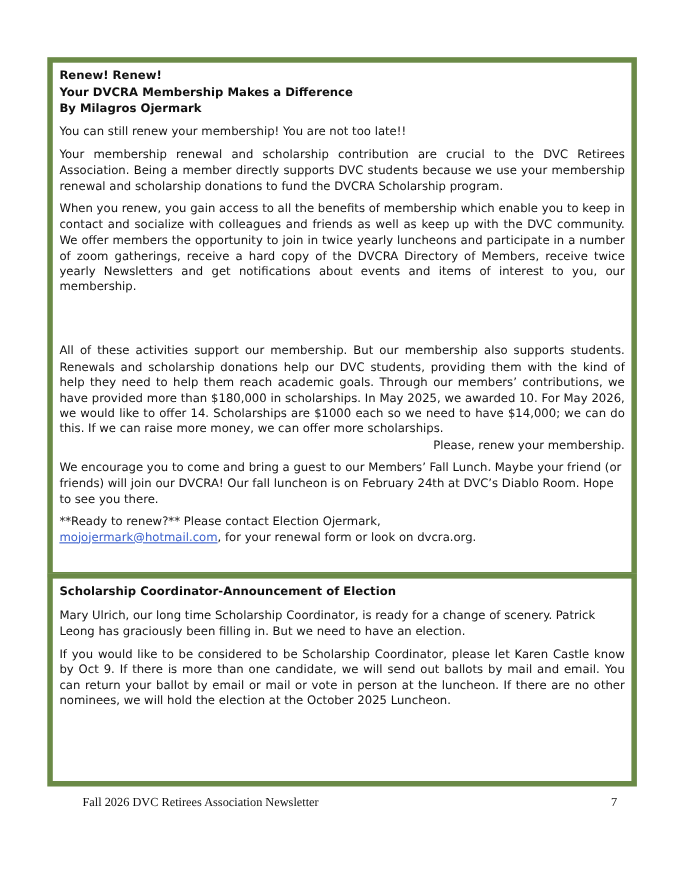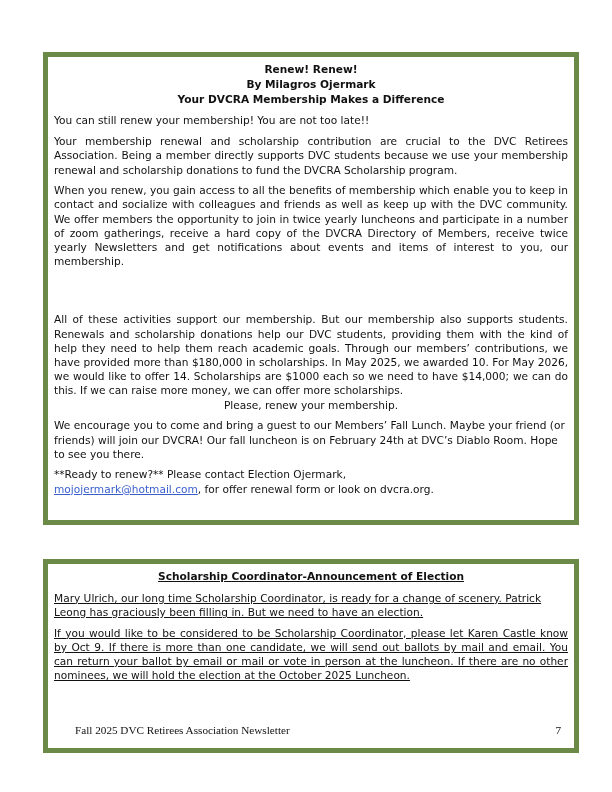--- a/index.html
+++ b/index.html
@@ -11,68 +11,68 @@
       border: 5px solid #6b8a47;
       background: #ffffff;
       padding: 4px 6px 4px 6px;
       font-family: "DejaVu Sans", sans-serif;
       font-size: 10.6px;
       line-height: 14.2px;
       color: #111111;
       box-sizing: content-box;
     }
     #box1 { top: 52px; height: 455px; }
-    #box2 { top: 559px; height: 176px; text-decoration: underline; }
+    #box2 { top: 521px; height: 176px; }
     .title {
-      text-align: center;
+      text-align: left;
       font-weight: bold;
       margin: 1px 0 7px 0;
       line-height: 14.8px;
     }
     p { margin: 0 0 6.5px 0; }
     .just { text-align: justify; }
-    .center { text-align: center; }
+    .center { text-align: right; }
     .nom { margin-bottom: 0; margin-top: 44px; }
     a.link { color: #3a5fcd; }
     .footer {
       position: absolute;
       top: 724px;
       left: 75px;
       width: 486px;
       font-family: "Liberation Serif", serif;
       font-size: 11.2px;
       color: #111111;
     }
     .footer .pg { position: absolute; right: 0; top: 0; }
   </style>
 </head>
 <body>
 
 <div class="box" id="box1">
   <div class="title">
     <div>Renew!  Renew!</div>
+    <div>Your DVCRA Membership Makes a Difference</div>
     <div>By Milagros Ojermark</div>
-    <div>Your DVCRA Membership Makes a Difference</div>
   </div>
   <p>You can still renew your membership! You are not too late!!</p>
   <p class="just">Your membership renewal and scholarship contribution are crucial to the DVC Retirees Association.   Being a member directly supports DVC students because we use your membership renewal and scholarship donations to fund the DVCRA Scholarship program.</p>
   <p class="just">When you renew, you gain access to all the benefits of membership which enable you to keep in contact and socialize with colleagues and friends as well as keep up with the DVC community.  We offer members the opportunity to join in twice yearly luncheons and participate in a number of zoom gatherings, receive a hard copy of the DVCRA Directory of Members, receive twice yearly Newsletters and get notifications about events and items of interest to you, our membership.</p>
   <p class="just nom">All of these activities support our membership.  But our membership also supports students.  Renewals and scholarship donations help our DVC students, providing them with the kind of help they need to help them reach academic goals. Through our members’ contributions, we have provided more than $180,000 in scholarships.  In May 2025, we awarded 10.  For May 2026, we would like to offer 14.  Scholarships are $1000 each so we need to have $14,000; we can do this.  If we can raise more money, we can offer more scholarships.</p>
   <p class="center">Please, renew your membership.</p>
   <p>We encourage you to come and bring a guest to our Members’ Fall Lunch. Maybe your friend (or friends) will join our DVCRA!  Our fall luncheon is on February 24th at DVC’s Diablo Room.  Hope to see you there.</p>
   <p>
     <span>**Ready to renew?**  Please contact Election Ojermark,</span><br>
-    <a class="link" href="#">mojojermark@hotmail.com</a><span>, for offer renewal form or look on dvcra.org.</span>
+    <a class="link" href="#">mojojermark@hotmail.com</a><span>, for your renewal form or look on dvcra.org.</span>
   </p>
 </div>
 
 <div class="box" id="box2">
   <div class="title">
     <div>Scholarship Coordinator-Announcement of Election</div>
   </div>
   <p>Mary Ulrich, our long time Scholarship Coordinator, is ready for  a change of scenery. Patrick Leong has graciously been filling in. But we need to have an election.</p>
   <p class="just">If you would like to be considered to be Scholarship Coordinator, please let Karen Castle know by Oct 9. If there is more than one candidate, we will send out ballots by mail and email. You can return your ballot by email or mail or vote in person at the luncheon. If there are no other nominees, we will hold the election at the October 2025 Luncheon.</p>
 </div>
 
 <div class="footer">
-  <span>Fall  2025  DVC Retirees Association Newsletter</span>
+  <span>Fall  2026  DVC Retirees Association Newsletter</span>
   <span class="pg">7</span>
 </div>
 
 </body></html>

